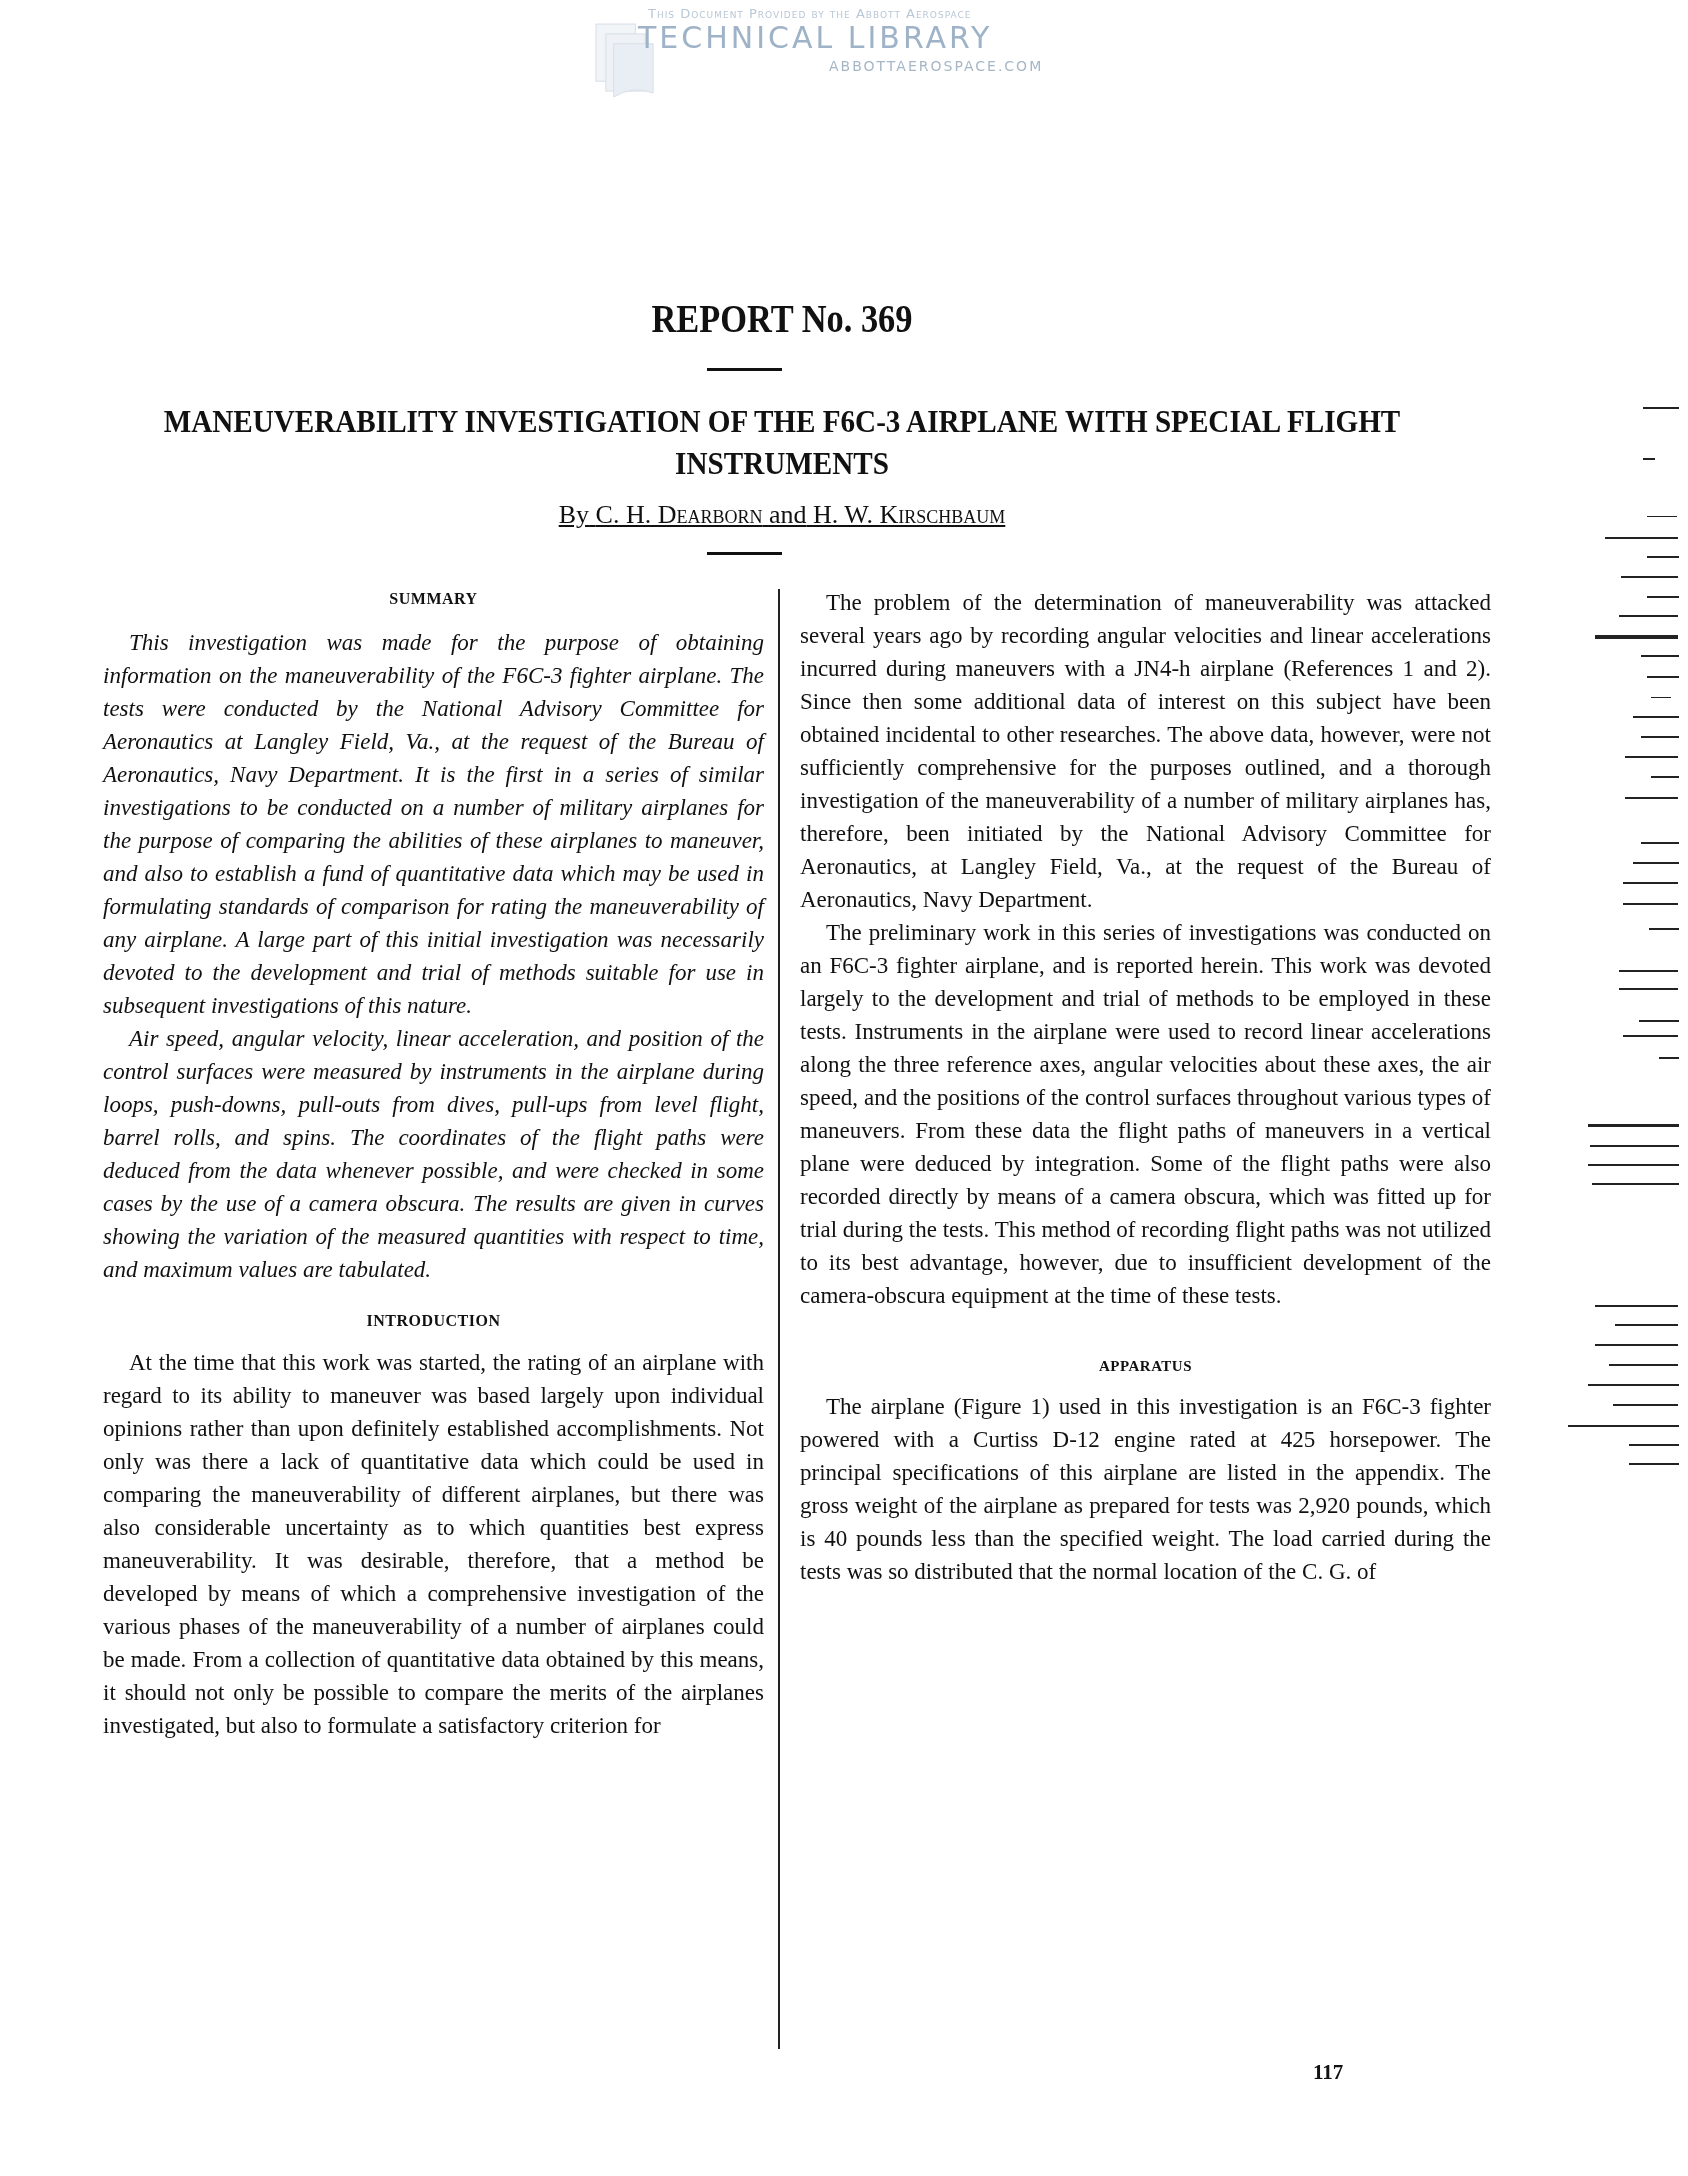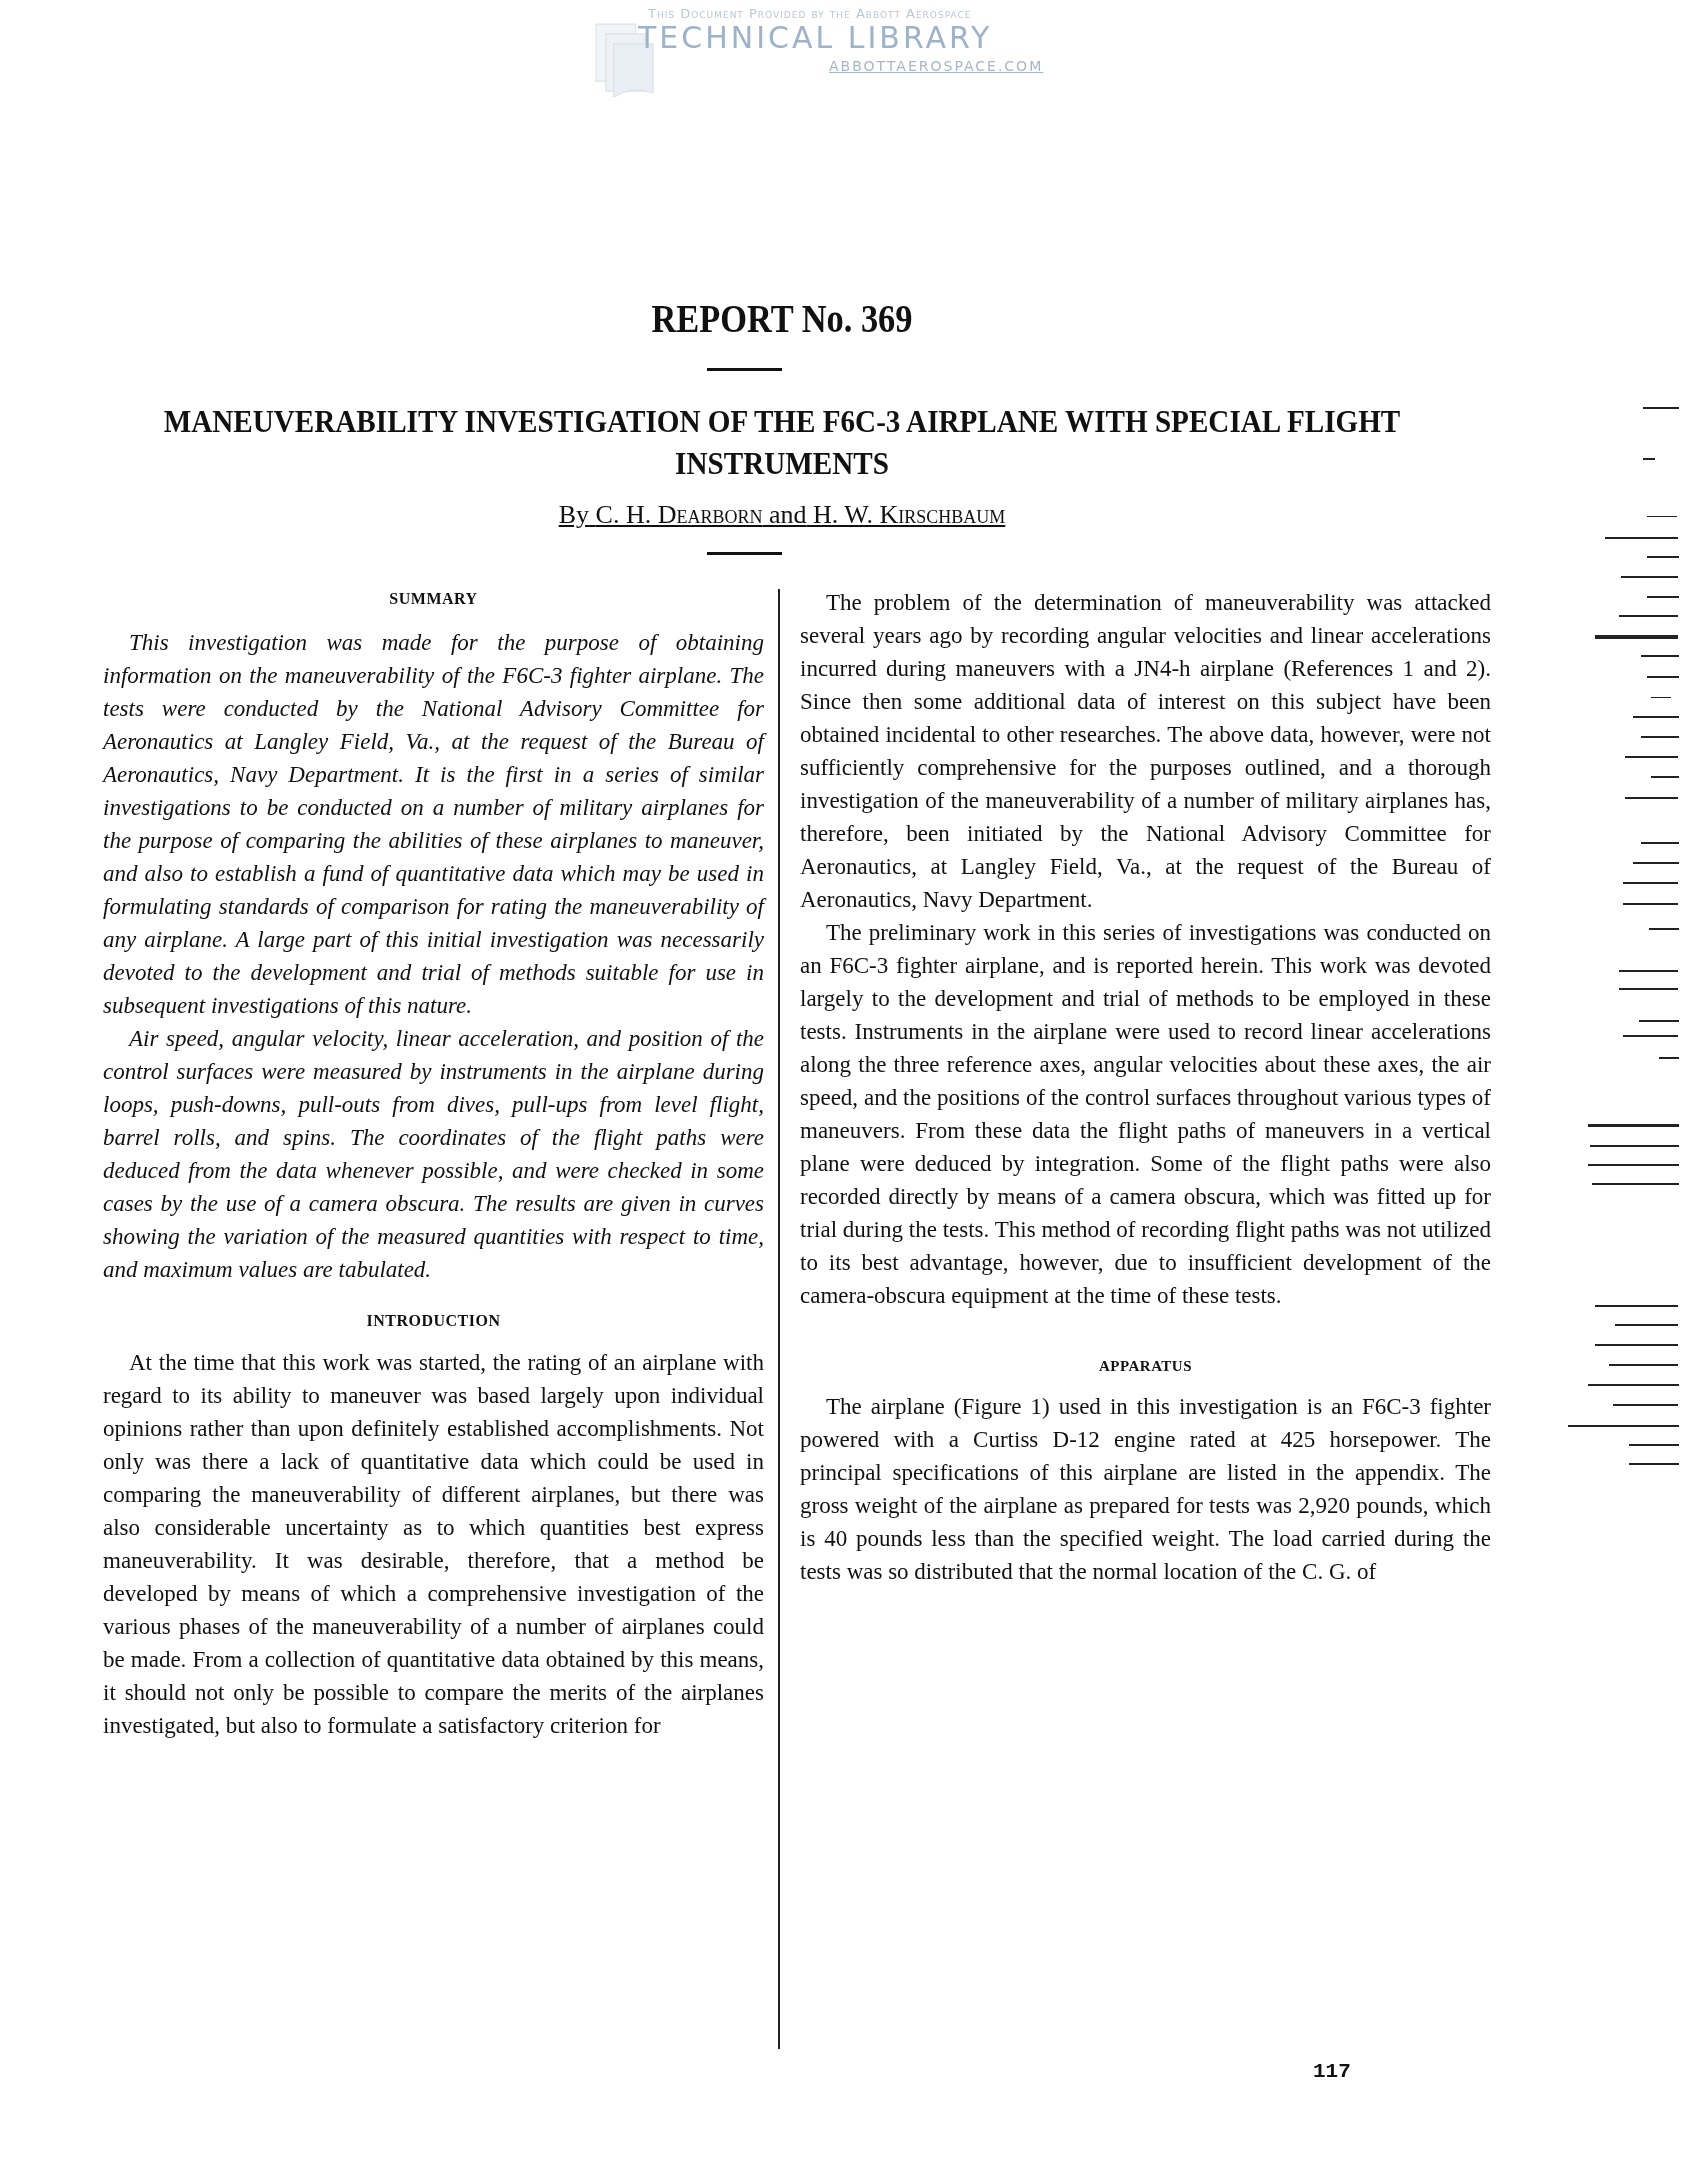--- a/index.html
+++ b/index.html
@@ -56,21 +56,20 @@
     }
     .wm-line3 {
       position: absolute;
       left: 235px;
       top: 54px;
       font-family: "DejaVu Sans", "Liberation Sans", sans-serif;
       font-size: 14px;
       letter-spacing: 2px;
       color: #a6b6c6;
       white-space: nowrap;
-      text-decoration: underline;
     }
 
     
     .report-no {
       position: absolute;
       left: 0;
       top: 295px;
       width: 1564px;
       text-align: center;
       font-family: "Liberation Serif", "DejaVu Serif", serif;
@@ -161,21 +160,21 @@
     .sp-intro-after { height: 12px; }
 
     .sp-app-top { height: 32px; }
     .sp-app-mid { height: 12px; }
     .sp-app-after { height: 14px; }
 
     .page-number {
       position: absolute;
       left: 1313px;
       top: 2060px;
-      font-family: Liberation Mono, monospace;
+      font-family: Liberation Serif, serif;
       font-size: 21px;
       font-weight: bold;
     }
 
     
     .margin-marks {
       position: absolute;
       left: 1544px;
       top: 376px;
       width: 145px;

